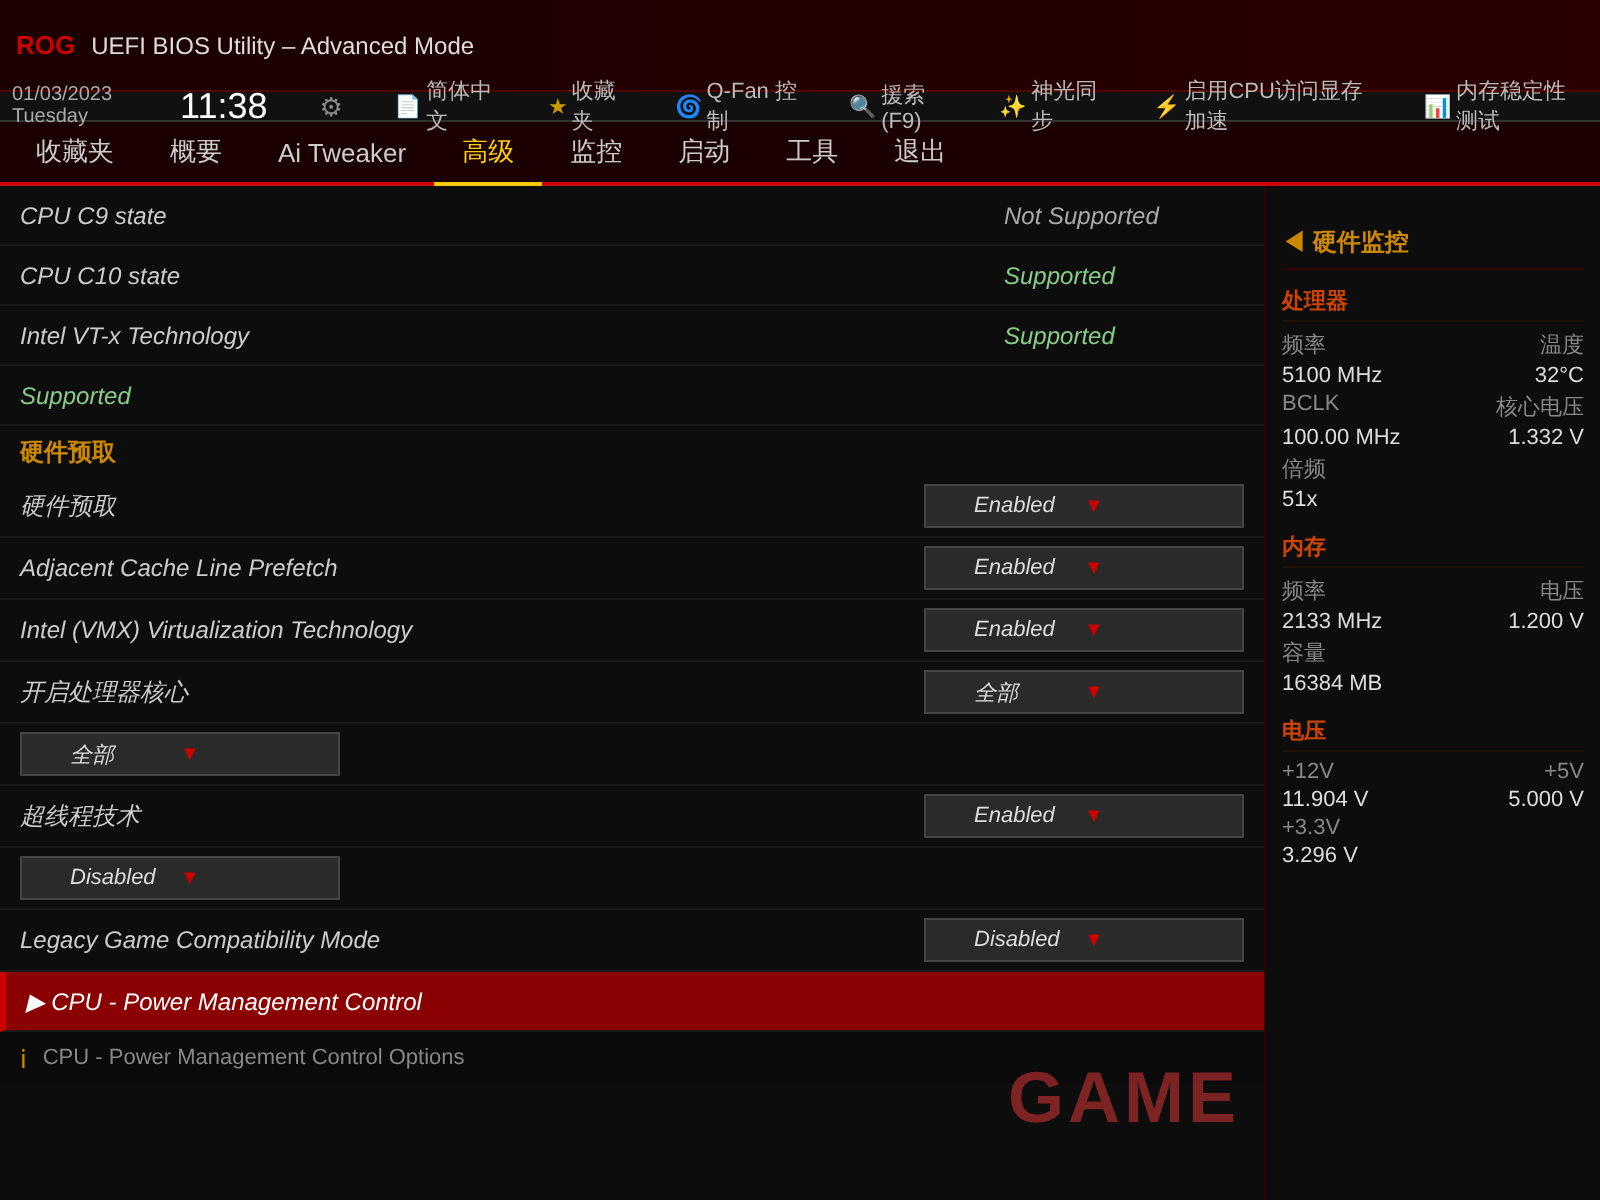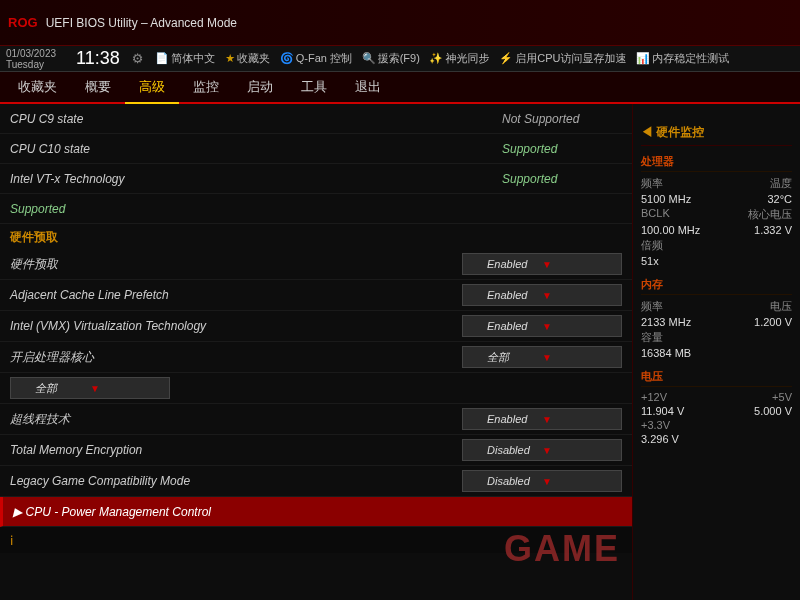--- a/index.html
+++ b/index.html
@@ -33,22 +33,23 @@
       font-size: 12px;
     }
 
     
     #toolbar {
       background: #111;
       border-bottom: 1px solid #333;
       display: flex;
       align-items: center;
       padding: 2px 6px;
-      height: 26px;
-      gap: 10px;
+      height: 15px;
+      gap: 24px;
+      justify-content: flex-end;
     }
     #toolbar .time {
       color: #fff;
       font-size: 18px;
       font-weight: normal;
     }
     #toolbar .date {
       color: #aaa;
       font-size: 10px;
       margin-right: 4px;
@@ -266,20 +267,21 @@
   </div>
   <div class="toolbar-item">
     <span class="icon-char">📊</span>
     <span>内存稳定性测试</span>
   </div>
 </div>
 
 <div id="nav-tabs">
   <div class="nav-tab">收藏夹</div>
   <div class="nav-tab">概要</div>
+  <div class="nav-tab">Ai Tweaker</div>
   <div class="nav-tab active">高级</div>
   <div class="nav-tab">监控</div>
   <div class="nav-tab">启动</div>
   <div class="nav-tab">工具</div>
   <div class="nav-tab">退出</div>
 </div>
 
 <div id="main">
 
   <div id="content">
@@ -337,40 +339,40 @@
       </div>
     </div>
     <div class="setting-row">
       <span class="setting-label">超线程技术</span>
       <div class="setting-dropdown">
         <span>Enabled</span>
         <span class="arrow">▼</span>
       </div>
     </div>
     <div class="setting-row">
-      <span class="setting-label">Total Memory Encryption</span>
       <div class="setting-dropdown">
         <span>Disabled</span>
         <span class="arrow">▼</span>
       </div>
     </div>
     <div class="setting-row">
       <span class="setting-label">Legacy Game Compatibility Mode</span>
       <div class="setting-dropdown">
         <span>Disabled</span>
         <span class="arrow">▼</span>
       </div>
     </div>
 
     <div class="setting-row highlighted-row">
       <span class="setting-label">▶  CPU - Power Management Control</span>
     </div>
 
     <div class="info-row">
       <span class="info-icon">ℹ</span>
+      <span>CPU - Power Management Control Options</span>
     </div>
   </div>
 
   <div id="sidebar">
     <div class="sidebar-title">◀ 硬件监控</div>
 
     <div class="hw-section">
       <div class="hw-section-title">处理器</div>
       <div class="hw-row">
         <span class="hw-label">频率</span>

